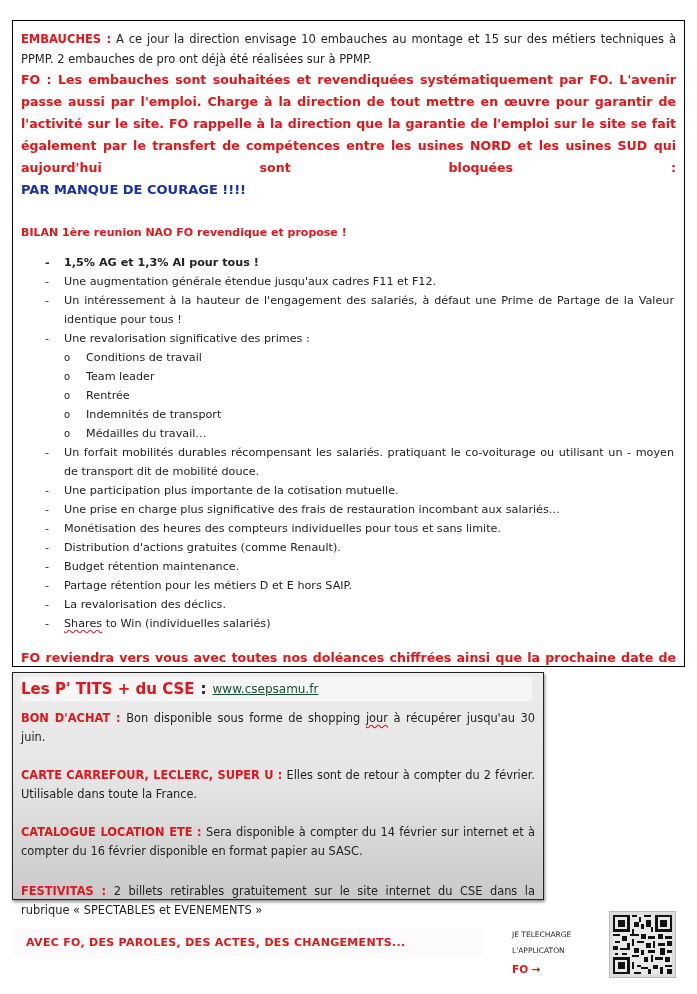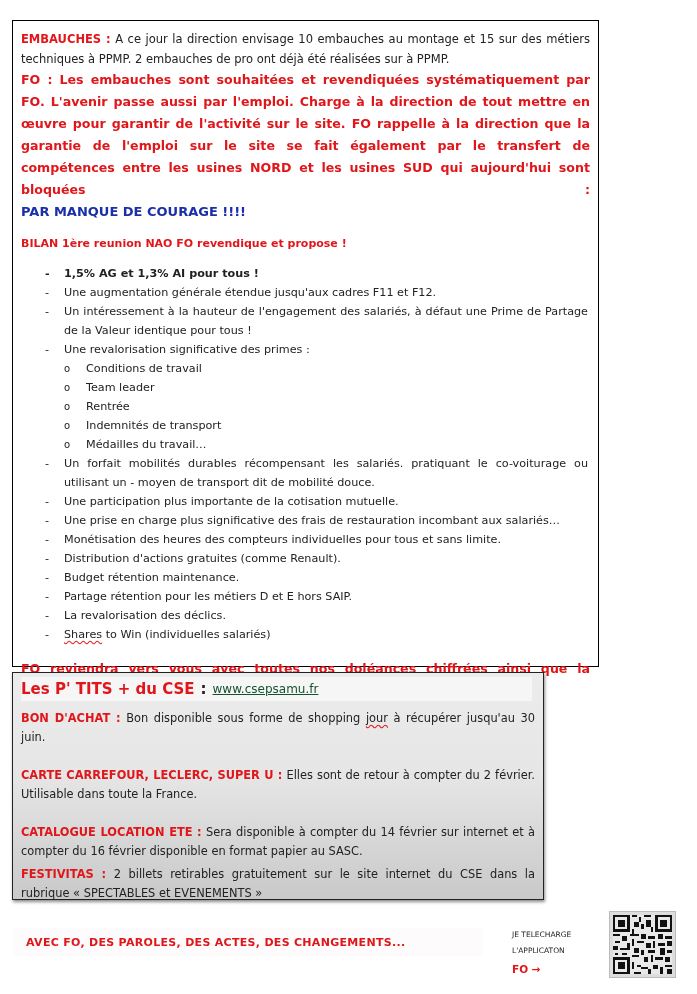--- a/index.html
+++ b/index.html
@@ -4,33 +4,33 @@
   <style>
     * { box-sizing: border-box; margin: 0; padding: 0; }
     html, body {
       width: 697px; height: 994px; background: #ffffff; overflow: hidden;
       font-family: "DejaVu Sans", sans-serif;
     }
     .page { position: relative; width: 697px; height: 994px; }
 
     
     .box-main {
-      position: absolute; left: 12px; top: 20px; width: 587px; height: 647px;
+      position: absolute; left: 12px; top: 20px; width: 673px; height: 647px;
       border: 1px solid #000; background: #fff;
       padding: 8px 8px 0 8px;
     }
     .p { font-size: 11.5px; line-height: 20px; color: #222; text-align: justify; }
     .red { color: #e0161a; font-weight: bold; }
     .p-fo {
       font-size: 12.6px; line-height: 22px; color: #e0161a; font-weight: bold;
       text-align: justify; text-align-last: justify; 
     }
     .blue-line { font-size: 13px; color: #1a2fa8; font-weight: bold; line-height: 22px; }
 
-    .bilan { font-size: 11px; color: #e0161a; font-weight: bold; margin-top: 13px; line-height: 16px; }
+    .bilan { font-size: 11px; color: #e0161a; font-weight: bold; margin-top: 24px; line-height: 16px; }
 
     ul.dash { list-style: none; margin-top: 12px; }
     ul.dash > li {
       position: relative; padding-left: 43px; font-size: 11.2px; color: #222;
       line-height: 19px; text-align: justify; margin-right: 2px;
     }
     ul.dash > li .dash-mark {
       position: absolute; left: 24px; top: 0; color: #222;
     }
     ul.dash > li.bold { font-weight: bold; }
@@ -127,21 +127,21 @@
     <div class="cse-header">
       <span class="cse-title">Les P' TITS + du CSE</span>
       <span class="cse-colon">:</span>
       <a class="cse-link">www.csepsamu.fr</a>
     </div>
 
     <div style="margin-top:8px;">
       <p class="cse-item"><span class="red">BON D'ACHAT :</span><span> Bon disponible sous forme de shopping </span><span class="squiggle">jour</span><span> à récupérer jusqu'au 30 juin.</span></p>
       <p class="cse-item" style="margin-top:19px;"><span class="red">CARTE CARREFOUR, LECLERC, SUPER U :</span><span> Elles sont de retour à compter du 2 février. Utilisable dans toute la France.</span></p>
       <p class="cse-item" style="margin-top:19px;"><span class="red">CATALOGUE LOCATION ETE :</span><span> Sera disponible à compter du 14 février sur internet et à compter du 16 février disponible en format papier au SASC.</span></p>
-      <p class="cse-item" style="margin-top:4px;"><span class="red">FESTIVITAS :</span><span> 2 billets retirables gratuitement sur le site internet du CSE dans la rubrique « SPECTABLES et EVENEMENTS »</span></p>
+      <p class="cse-item" style="margin-top:21px;"><span class="red">FESTIVITAS :</span><span> 2 billets retirables gratuitement sur le site internet du CSE dans la rubrique « SPECTABLES et EVENEMENTS »</span></p>
     </div>
   </div>
 
   <div class="footer-slogan">AVEC FO, DES PAROLES, DES ACTES, DES CHANGEMENTS...</div>
 
   <div class="app-cta">
     <div class="l">JE TELECHARGE</div>
     <div class="l">L'APPLICATON</div>
     <div class="fo">FO →</div>
   </div>

